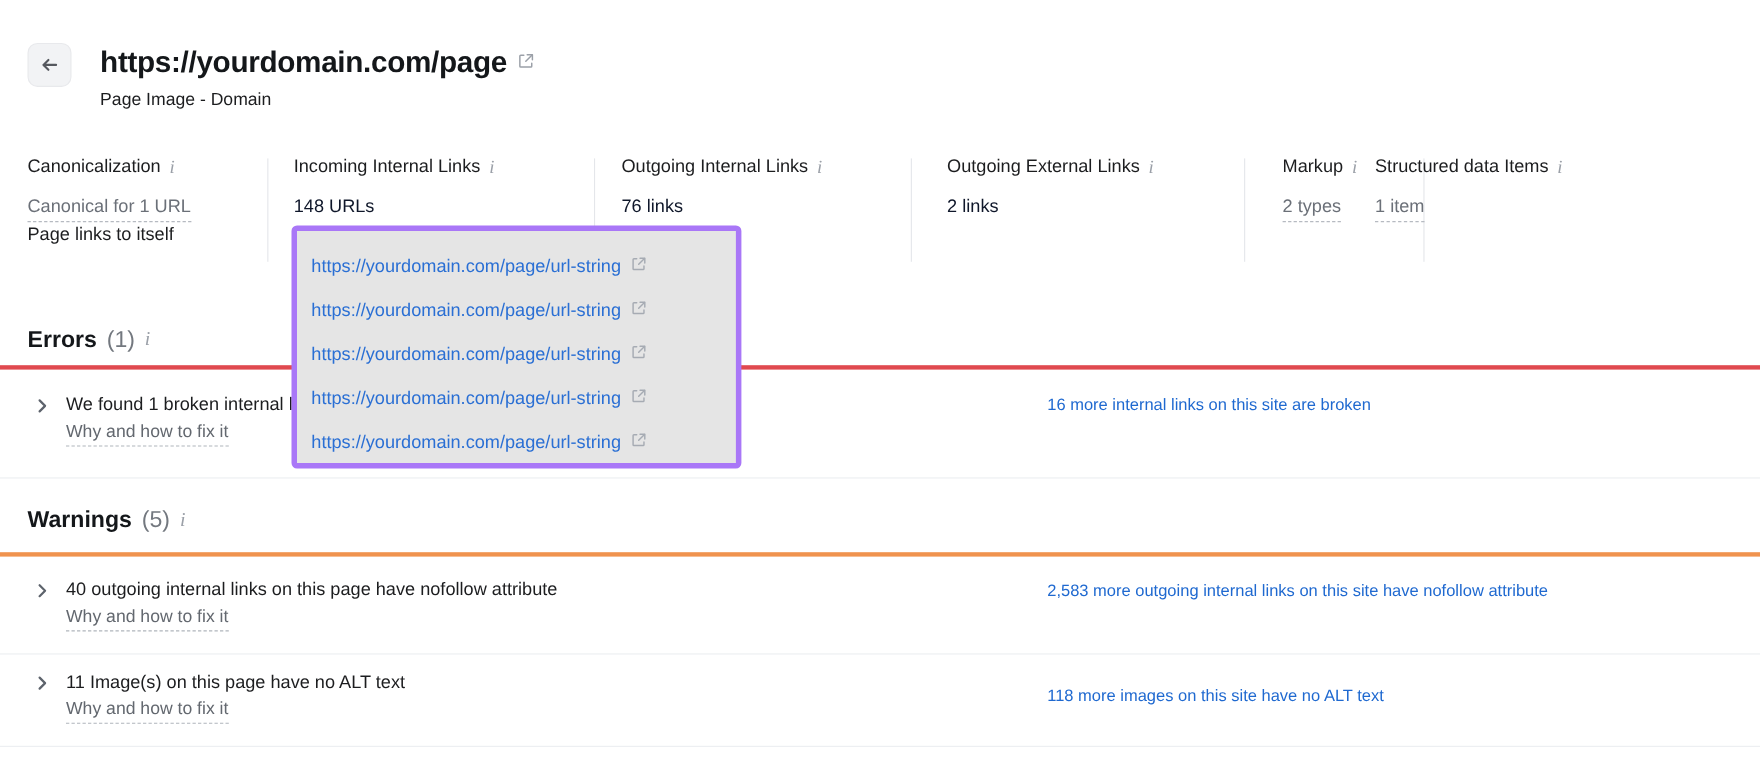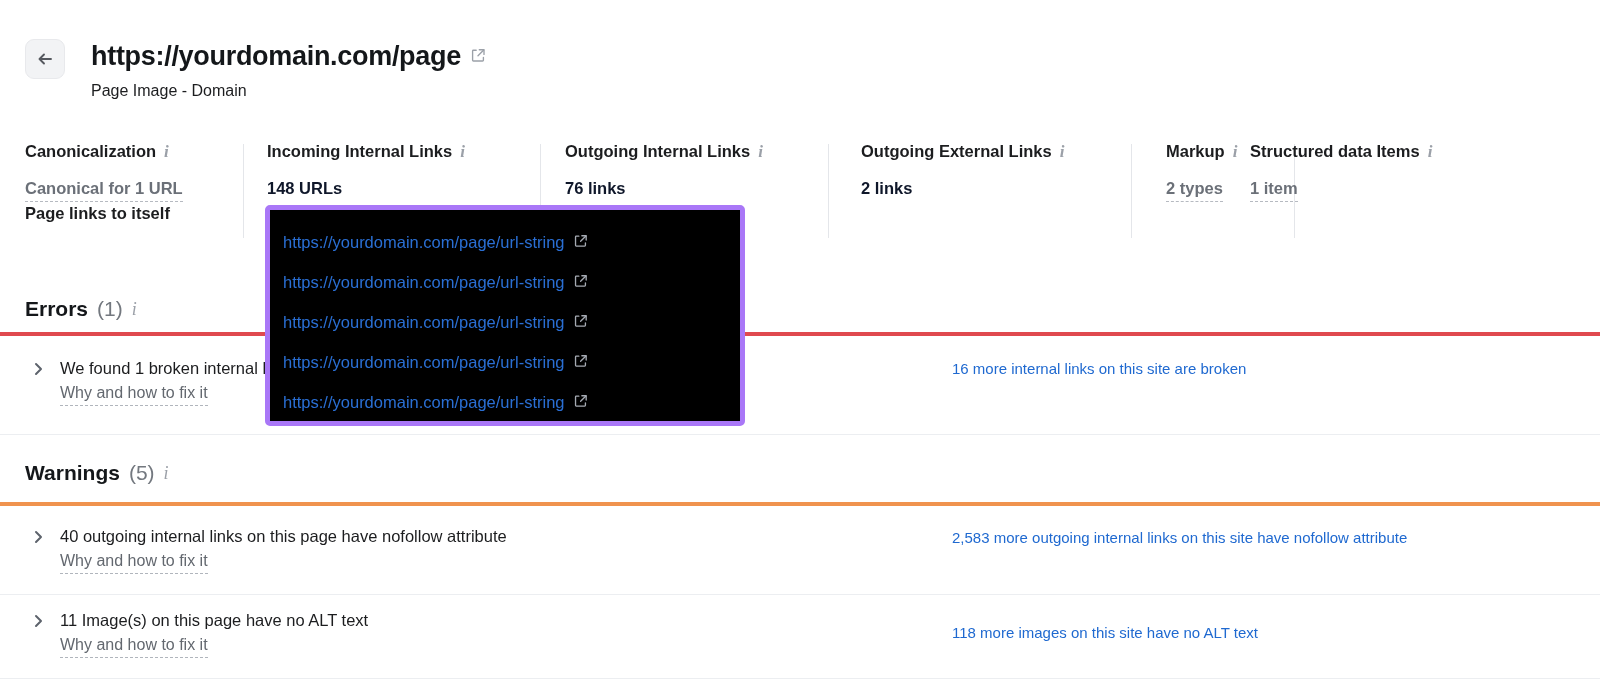--- a/index.html
+++ b/index.html
@@ -33,21 +33,21 @@
     color: #14171a; line-height: 36px; white-space: nowrap;
   }
   .ext-icon-dark { display: block; margin-top: 3px; }
   .page-subtitle {
     margin-top: 7px;
     font-size: 16px; color: #1c1d1f; line-height: 20px; white-space: nowrap;
   }
 
   
   .metrics { position: absolute; left: 0; top: 140px; width: 1600px; height: 100px; }
-  .metric { position: absolute; top: 0; font-weight: bold; }
+  .metric { position: absolute; top: 0; }
   .metric-head { display: flex; align-items: center; gap: 8px; white-space: nowrap; }
   .metric-label { font-size: 16.5px; color: #1c1d1f; line-height: 22px; }
   .metric-value {
     margin-top: 16px; font-size: 16.5px; color: #0f172a;
     line-height: 21px; white-space: nowrap;
   }
   .metric-value.dotted {
     color: #6b7078;
     border-bottom: 1px dashed #b6bac1;
     display: inline-block; padding-bottom: 2px; cursor: pointer;
@@ -95,24 +95,24 @@
   .issue-link {
     position: absolute; left: 952px;
     font-size: 15px; color: #1f69d0; line-height: 27px;
     cursor: pointer; width: 560px;
   }
   .row-sep { position: absolute; left: 0; width: 1600px; height: 1px; background: #eceef1; }
 
   
   .callout {
     position: absolute; left: 265px; top: 205px;
-    width: 480px; height: 221px;
+    width: 409px; height: 221px;
     border: 5px solid #a977f7;
     border-radius: 5px;
-    background: #000000;
+    background: #e5e5e5;
     z-index: 40;
   }
   .callout-inner { position: absolute; inset: 0; padding: 12px 14px 12px 13px; }
   .callout-link {
     display: flex; align-items: center; gap: 8px;
     height: 40px;
     white-space: nowrap;
     cursor: pointer;
   }
   .callout-link .u {

